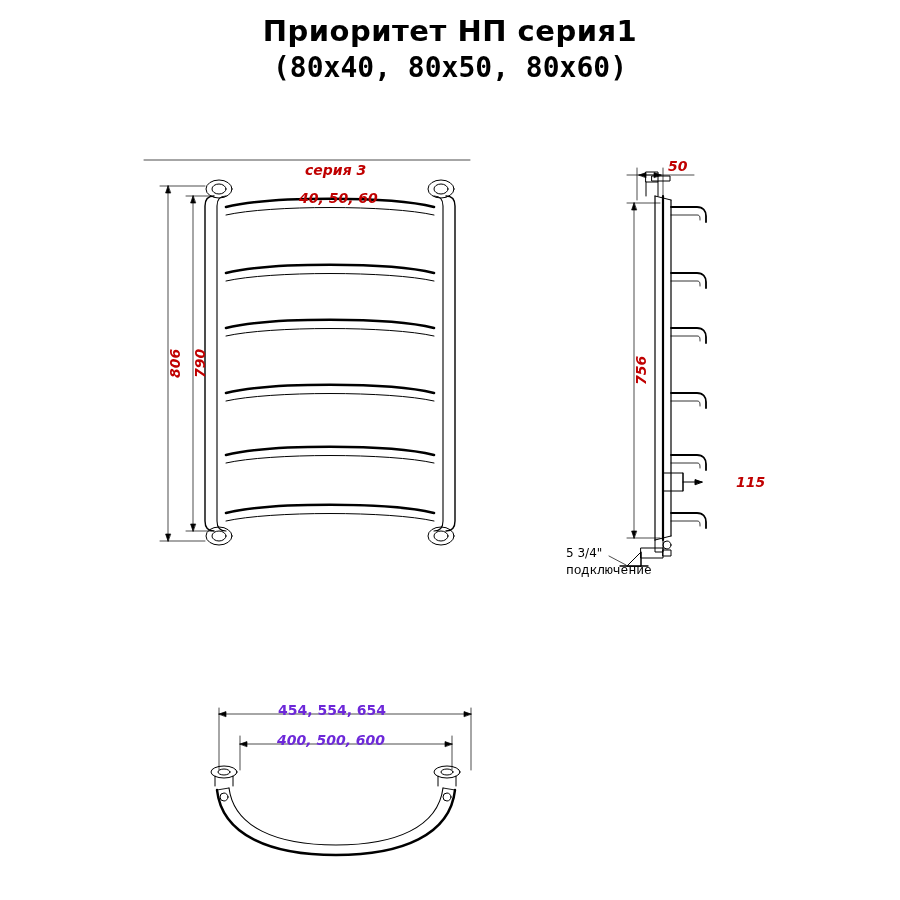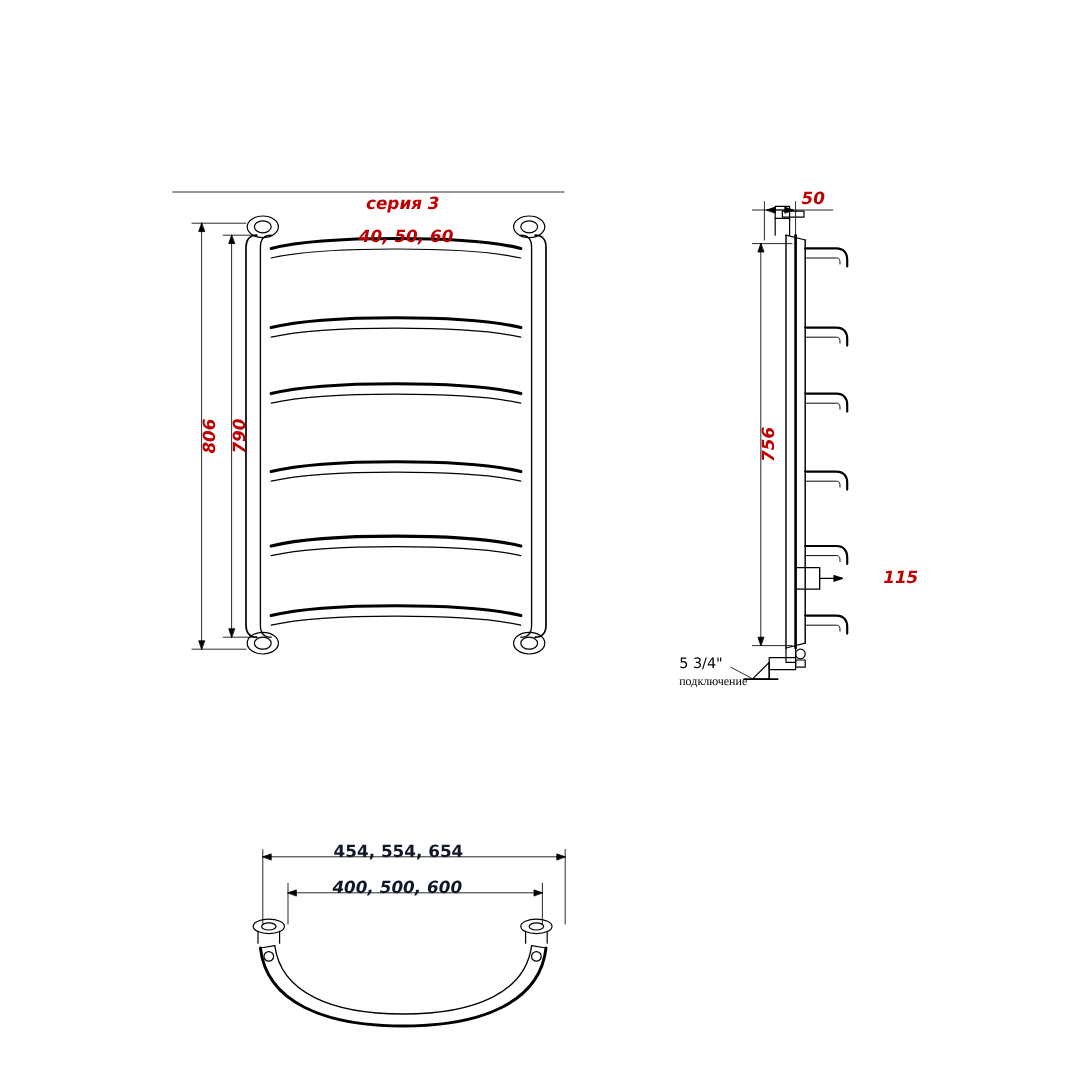--- a/index.html
+++ b/index.html
@@ -50,45 +50,49 @@
     white-space: nowrap;
   }
   .lbl-red {
     color: #c00000;
     font-family: "DejaVu Sans", sans-serif;
     font-style: italic;
     font-weight: bold;
     font-size: 14px;
   }
   .lbl-black {
-    color: #0f172a;
+    color: #6d28d9;
     font-family: "DejaVu Sans", sans-serif;
     font-weight: bold;
     font-size: 14px;
   }
   .lbl-black-sm {
     color: #000000;
     font-family: "DejaVu Sans", sans-serif;
     font-size: 12px;
   }
   .lbl-tiny {
     color: #000000;
-    font-family: Liberation Serif, serif;
-    font-size: 10px;
+    font-family: Liberation Mono, monospace;
+    font-size: 13px;
   }
   .rot {
     transform-origin: 0 0;
     transform: rotate(-90deg);
   }
 </style>
 </head>
 <body>
 
 <div id="page">
 
+  <div class="title-block">
+    <div class="title-line1">Приоритет НП серия1</div>
+    <div class="title-line2">(80x40, 80x50, 80x60)</div>
+  </div>
 
   <svg class="draw" viewBox="0 0 900 900">
     <g fill="none" stroke="#000000" stroke-width="1" stroke-linecap="round" stroke-linejoin="round">
 
       <g stroke-width="0.7">
         <line x1="144" y1="160" x2="470" y2="160"></line>
         <line x1="160" y1="186" x2="205" y2="186"></line>
         <line x1="160" y1="541" x2="205" y2="541"></line>
         <line x1="186" y1="196" x2="212" y2="196"></line>
         <line x1="186" y1="531" x2="212" y2="531"></line>

